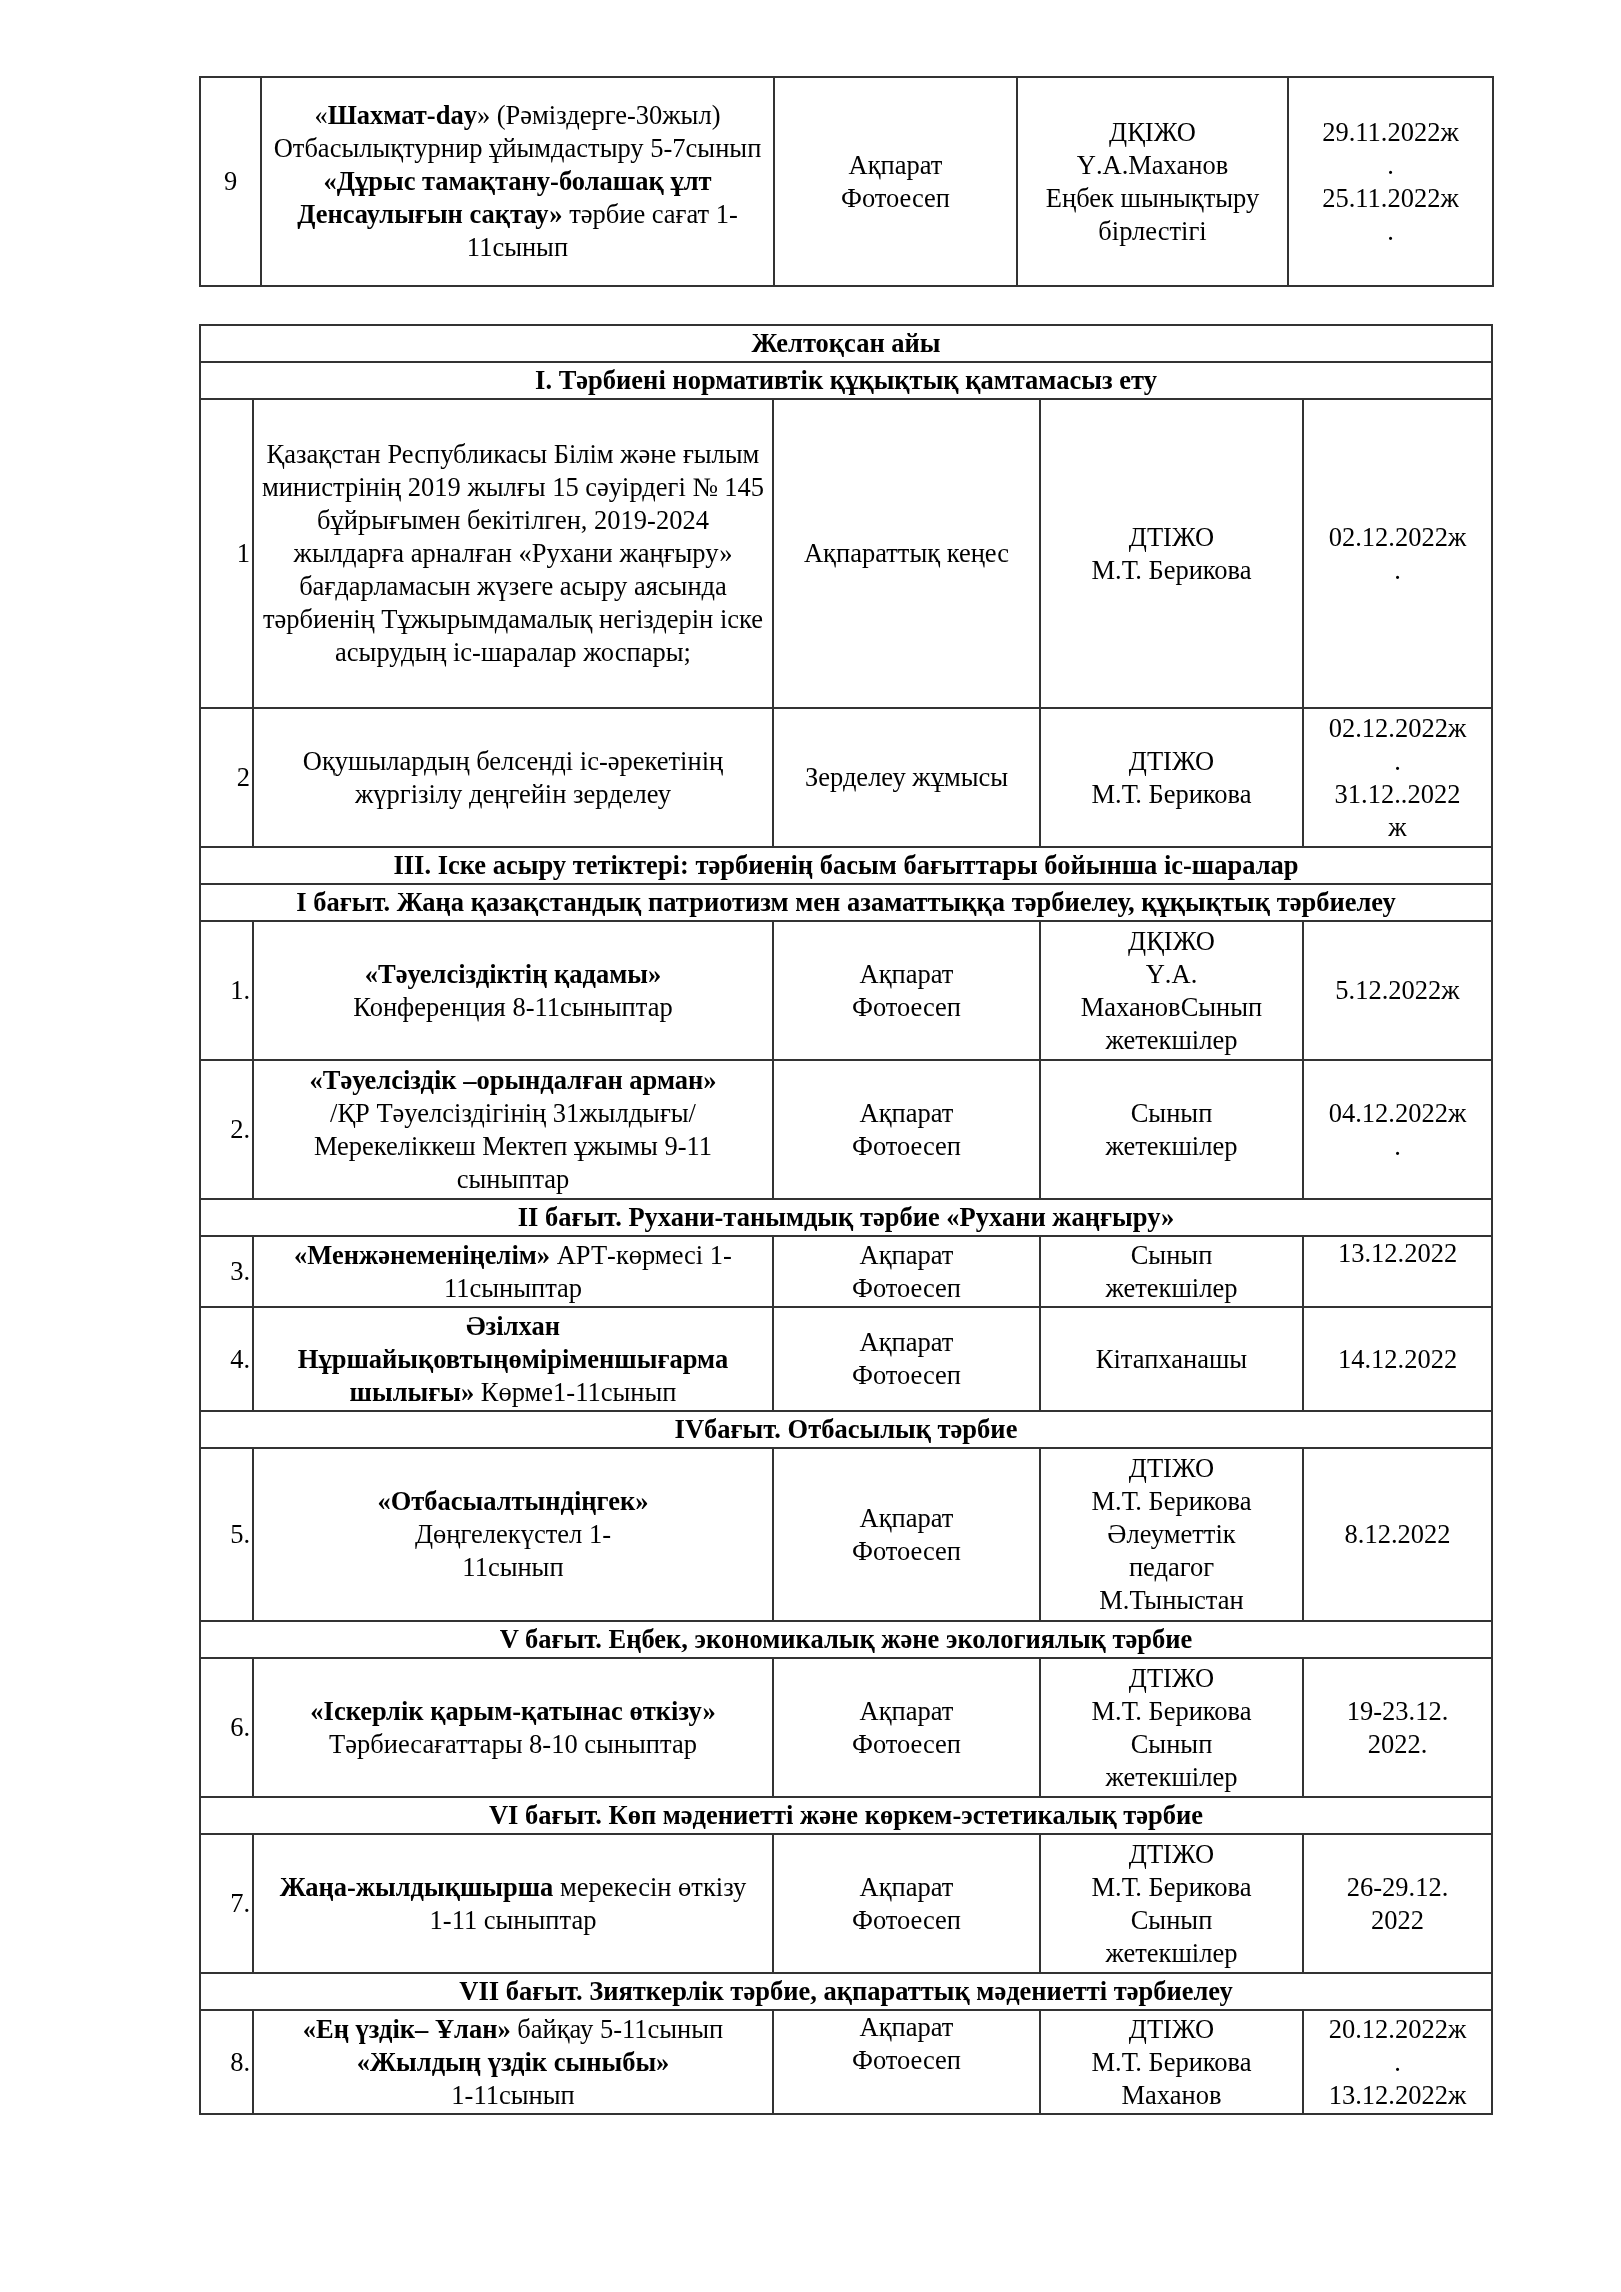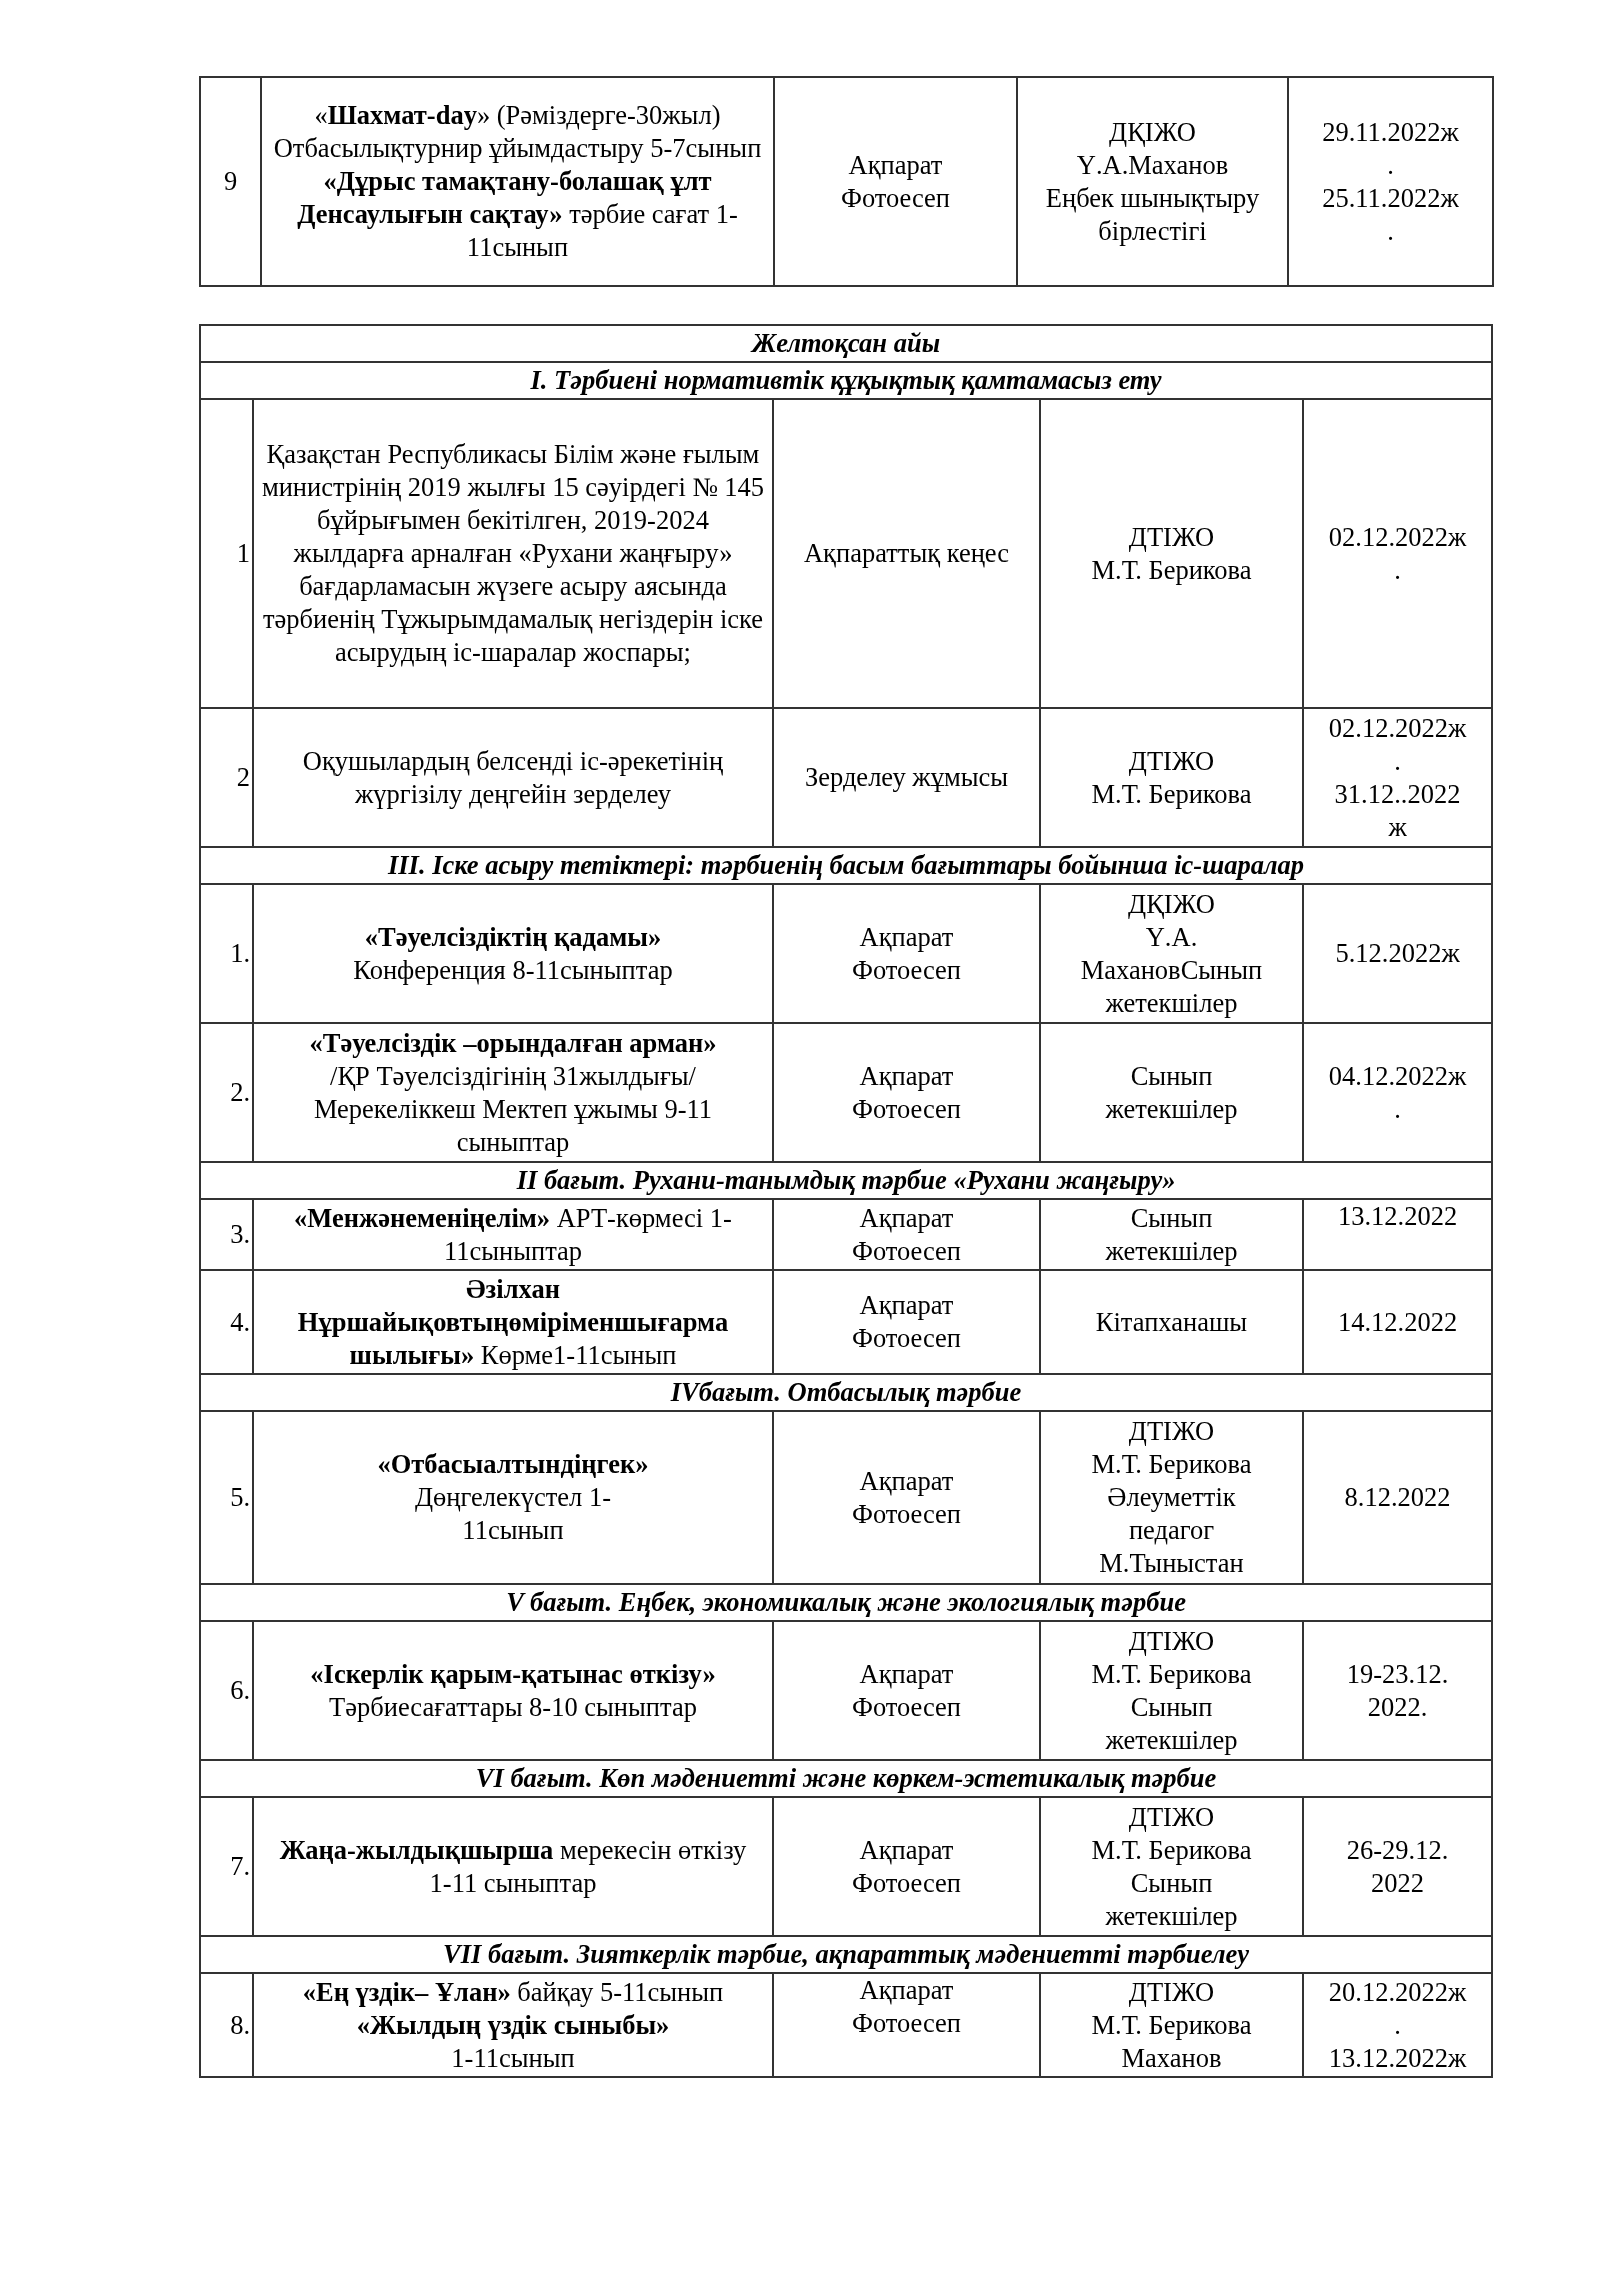--- a/index.html
+++ b/index.html
@@ -28,21 +28,20 @@
       vertical-align: middle;
       padding: 0 5.9px;
     }
     td.num {
       text-align: right;
       padding: 0 2px 0 0;
     }
     tr.section td {
       font-weight: bold;
       padding: 1px 3.9px;
-      font-style: italic;
     }
     .b { font-weight: bold; }
     .i { }
     #t1 { left: 199px; top: 76px; width: 1292px; }
     #t2 { left: 199px; top: 324px; width: 1292px; }
   </style>
 </head>
 <body>
 
 <table id="t1">
@@ -128,20 +127,23 @@
       <div>.</div>
       <div>31.12..2022</div>
       <div>ж</div>
     </td>
   </tr>
 
   <tr class="section" style="height:35px">
     <td colspan="5">III. Іске асыру тетіктері: тәрбиенің басым бағыттары бойынша іс-шаралар</td>
   </tr>
 
+  <tr class="section" style="height:35px">
+    <td colspan="5" style="white-space:nowrap">I бағыт. Жаңа қазақстандық патриотизм мен азаматтыққа тәрбиелеу, құқықтық тәрбиелеу</td>
+  </tr>
   <tr style="height:139px">
     <td class="num">1.</td>
     <td>
       <div class="b">«Тәуелсіздіктің қадамы»</div>
       <div>Конференция 8-11сыныптар</div>
     </td>
     <td>
       <div>Ақпарат</div>
       <div>Фотоесеп</div>
     </td>

